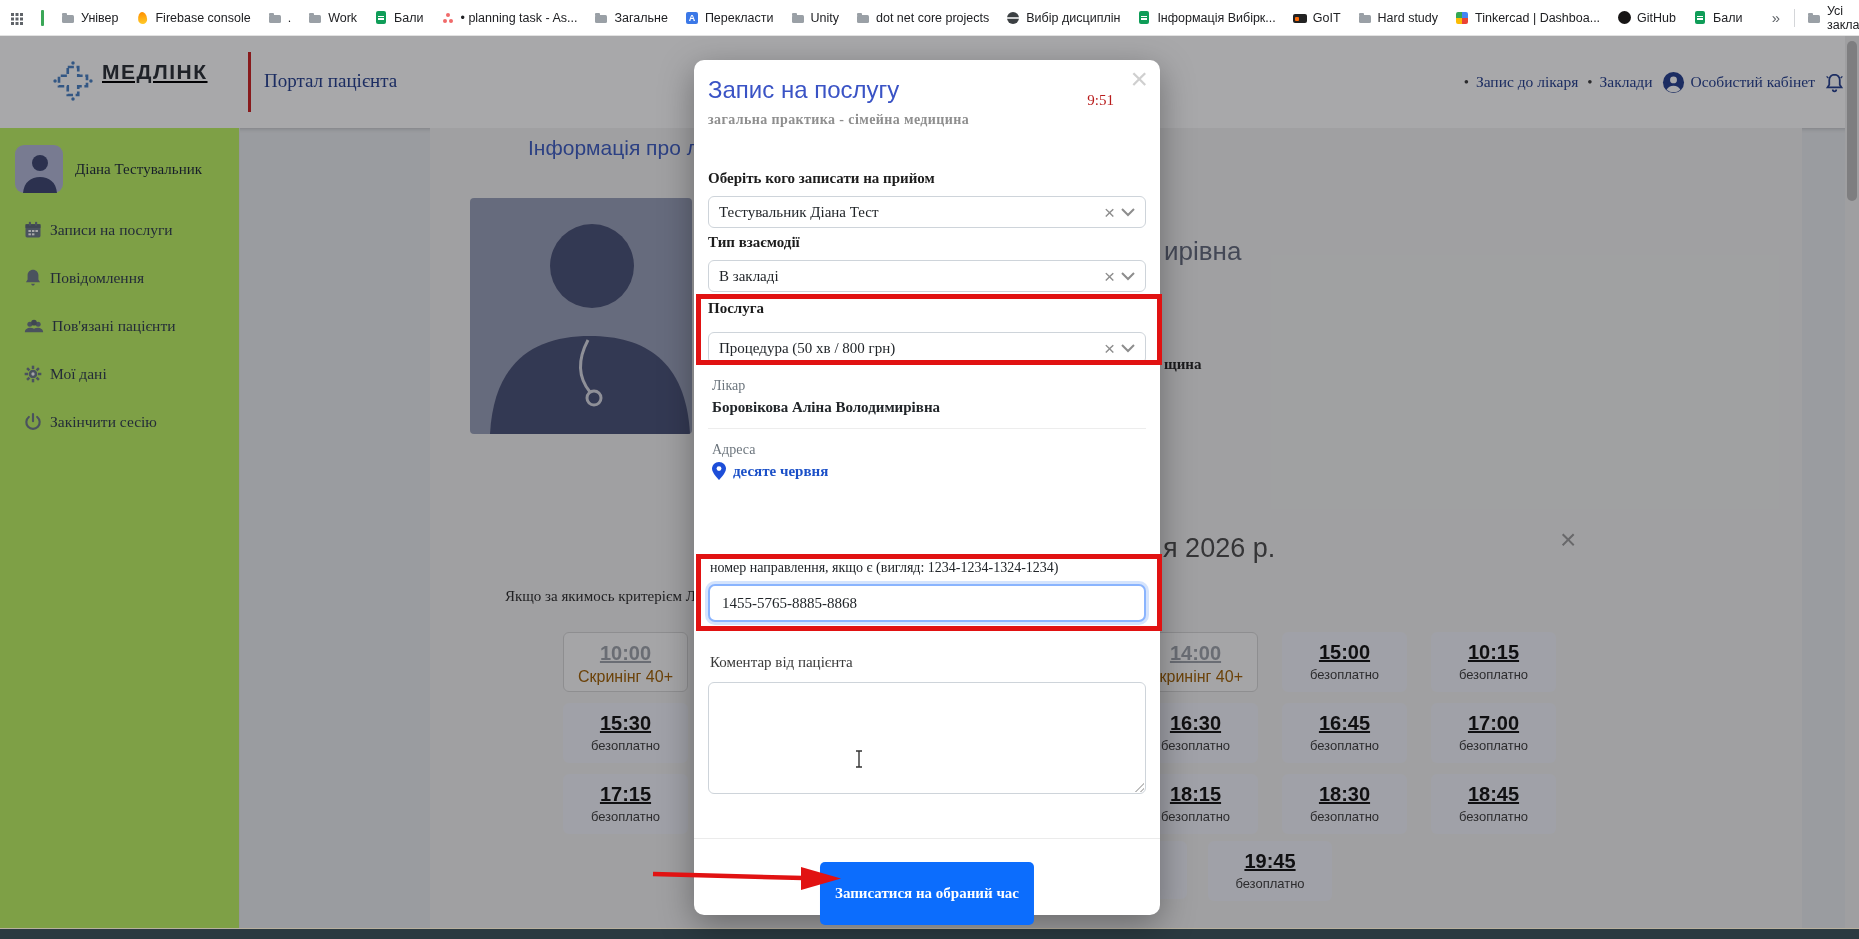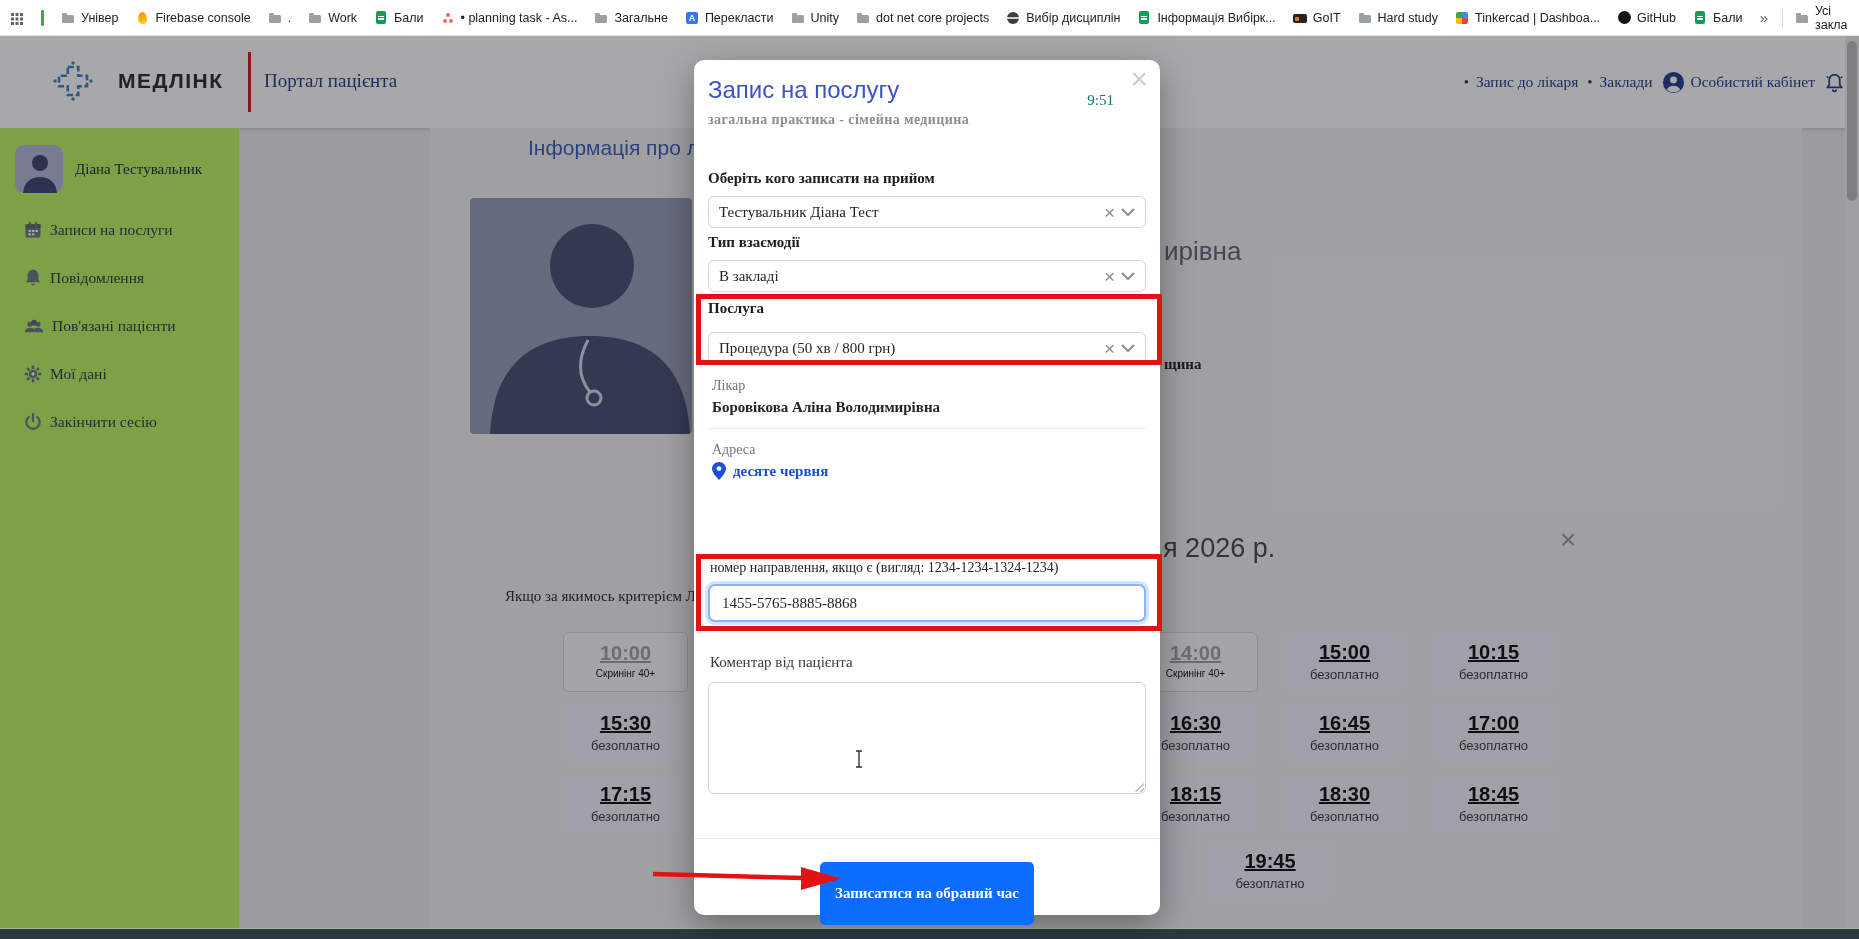--- a/index.html
+++ b/index.html
@@ -5,21 +5,21 @@
   * { margin:0; padding:0; box-sizing:border-box; }
   body { background:#444; }
   .screen {
     position:relative; width:1859px; height:939px; overflow:hidden;
     background:#e9ebee; font-family:"Liberation Sans", sans-serif;
   }
   
   .browser-bar {
     position:absolute; left:0; top:0; width:1859px; height:36px; z-index:30;
     background:#ffffff; border-bottom:1px solid #e2e2e2;
-    display:flex; align-items:center; padding:0 12px 0 10px;
+    display:flex; align-items:center; padding:0 0 0 10px;
   }
   .bm-strip { display:flex; align-items:center; gap:17px; flex:1; overflow:hidden; white-space:nowrap; }
   .bm-item { display:flex; align-items:center; gap:6px; font-size:12.5px; color:#202124; flex:none; cursor:pointer; }
   .bm-right { display:flex; align-items:center; gap:10px; flex:none; }
   .bm-ic { width:14px; height:15px; position:relative; display:inline-block; flex:none; }
   .bm-folder::before { content:""; position:absolute; left:1px; top:5px; width:12px; height:8px; background:#9aa0a6; border-radius:1.5px; }
   .bm-folder::after  { content:""; position:absolute; left:1px; top:3px; width:5px; height:3px; background:#9aa0a6; border-radius:1px; }
   .bm-firebase::before { content:""; position:absolute; left:3px; top:2px; width:9px; height:12px;
      background:linear-gradient(#ff8f00,#ffca28); border-radius:50% 50% 48% 52%/62% 62% 38% 38%; transform:rotate(-6deg); }
   .bm-sheets::before { content:""; position:absolute; left:2px; top:1px; width:10px; height:13px; background:#0f9d58; border-radius:2px; }
@@ -42,21 +42,21 @@
      0 9px 0 #5f6368, 4.5px 9px 0 #5f6368, 9px 9px 0 #5f6368; }
   .bm-sep-green { width:3px; height:16px; background:#3aa757; border-radius:1px; flex:none; }
   .bm-sep { width:1px; height:18px; background:#d4d6d9; flex:none; margin:0 2px; }
   .bm-chev { font-size:15px; color:#5f6368; cursor:pointer; padding:0 2px; }
 
   
   .page-header {
     position:absolute; left:0; top:36px; width:1859px; height:92px; background:#fdfdfd; z-index:1;
     box-shadow:0 1px 4px rgba(0,0,0,.18);
   }
-  .logo-wrap { position:absolute; left:52px; top:24px; display:flex; align-items:center; gap:24px; }
+  .logo-wrap { position:absolute; left:52px; top:24px; display:flex; align-items:flex-start; gap:8px;text-decoration:underline; }
   .logo-text { font-size:21px; font-weight:bold; letter-spacing:1.5px; color:#2b3137; }
   .hdr-red-divider { position:absolute; left:248px; top:16px; width:3px; height:60px; background:#cc2424; }
   .portal-title { position:absolute; left:264px; top:34px; font-family:"Liberation Serif", serif; font-size:19px; color:#27418f; }
   .hdr-right { position:absolute; right:14px; top:0; height:92px; display:flex; align-items:center; gap:9px; }
   .hdr-link { display:flex; align-items:center; gap:7px; font-family:"Liberation Serif", serif; font-size:15.5px; color:#27418f; cursor:pointer; }
   .hdr-bullet { color:#3c3c3c; font-size:15px; }
   .acct { display:flex; align-items:center; gap:6px; font-family:"Liberation Serif", serif; font-size:15.5px; color:#27418f; cursor:pointer; }
 
   .sidebar { position:absolute; left:0; top:128px; width:240px; height:811px; background:#bef264; border-right:1px solid #e3e5e8; z-index:1; }
   .side-user { position:absolute; left:15px; top:17px; display:flex; align-items:center; gap:12px; }
@@ -77,41 +77,41 @@
   .date-heading { position:absolute; left:1163px; top:533px; font-size:27px; color:#4e4e4e; z-index:1;text-align:right; }
   .panel-close { position:absolute; left:1560px; top:524px; font-size:28px; color:#9b9b9b; z-index:1; cursor:pointer; }
 
   
   .slot { border-radius:6px; text-align:center; padding-top:7px; height:60px; cursor:pointer; }
   .slot-on { background:#f2f3fa; }
   .slot-off { background:rgba(255,255,255,.5); border:1px solid #d6d6d6; }
   .slot-time { font-size:20px; font-weight:bold; color:#141414; text-decoration:underline; line-height:26px; }
   .slot-off .slot-time { color:#9fa4ab; }
   .slot-note { font-size:13px; color:#3f3f3f; margin-top:2px; }
-  .slot-off .slot-note { color:#0f172a; font-size:10px; }
+  .slot-off .slot-note { color:#a16207; font-size:16px; }
   #slots-left { position:absolute; left:563px; top:632px; width:125px; display:flex; flex-direction:column; gap:11px; z-index:1; }
   #slots-right { position:absolute; left:1133px; top:632px; width:423px; display:grid;
      grid-template-columns:125px 125px 125px; column-gap:24px; row-gap:11px; z-index:1; }
   #slot-partial { position:absolute; left:1090px; top:841px; width:97px; height:58px; z-index:1; }
   #slots-extra { position:absolute; left:1208px; top:841px; width:124px; z-index:1; }
 
   
   .scrollbar { position:absolute; left:1845px; top:36px; width:14px; height:903px; background:#f0f0f0; z-index:2; }
   .scroll-thumb { position:absolute; left:2px; top:5px; width:10px; height:160px; background:#bdbdbd; border-radius:6px; }
 
   
   .dim { position:absolute; left:0; top:36px; width:1859px; height:903px; background:rgba(8,10,14,.35); z-index:5; }
   .bottom-strip { position:absolute; left:0; top:929px; width:1859px; height:10px; background:#2b3a41; z-index:6;
      box-shadow:0 -1px 0 #b8b09e; }
 
   
   .modal { position:absolute; left:694px; top:60px; width:466px; height:855px; background:#ffffff; border-radius:10px;
      box-shadow:0 10px 34px rgba(0,0,0,.35); z-index:10; font-family:"Liberation Serif", serif; }
   .m-title { position:absolute; left:14px; top:16px; font-family:"Liberation Sans", sans-serif; font-size:24px; color:#3a53c5; }
-  .m-clock { position:absolute; right:46px; top:32px; font-size:15px; color:#0f766e; }
+  .m-clock { position:absolute; right:46px; top:32px; font-size:15px; color:#b91c1c; }
   .m-close { position:absolute; right:12px; top:2px; font-size:30px; color:#cfcfcf; cursor:pointer; font-family:"Liberation Sans", sans-serif; }
   .m-subtitle { position:absolute; left:14px; top:52px; font-weight:bold; font-size:14px; color:#8e8e8e; letter-spacing:.4px; }
   .m-label { position:absolute; left:14px; font-weight:bold; font-size:15px; color:#1c1c1c; }
   .sel { position:absolute; left:14px; right:14px; height:32px; border:1px solid #ced4da; border-radius:6px; background:#fff;
      display:flex; align-items:center; padding:0 10px; font-size:15px; color:#212529; cursor:pointer; }
   .sel .val { flex:1; }
   .sel .clr { color:#8d8d8d; font-size:19px; line-height:1; padding:0 6px; cursor:pointer; font-family:"Liberation Sans", sans-serif; }
   .info { position:absolute; left:14px; right:14px; top:304px; border-top:1px solid #ededed; }
   .info-row { padding:11px 4px 10px; border-bottom:1px solid #ededed; }
   .info-row:last-child { border-bottom:none; }

